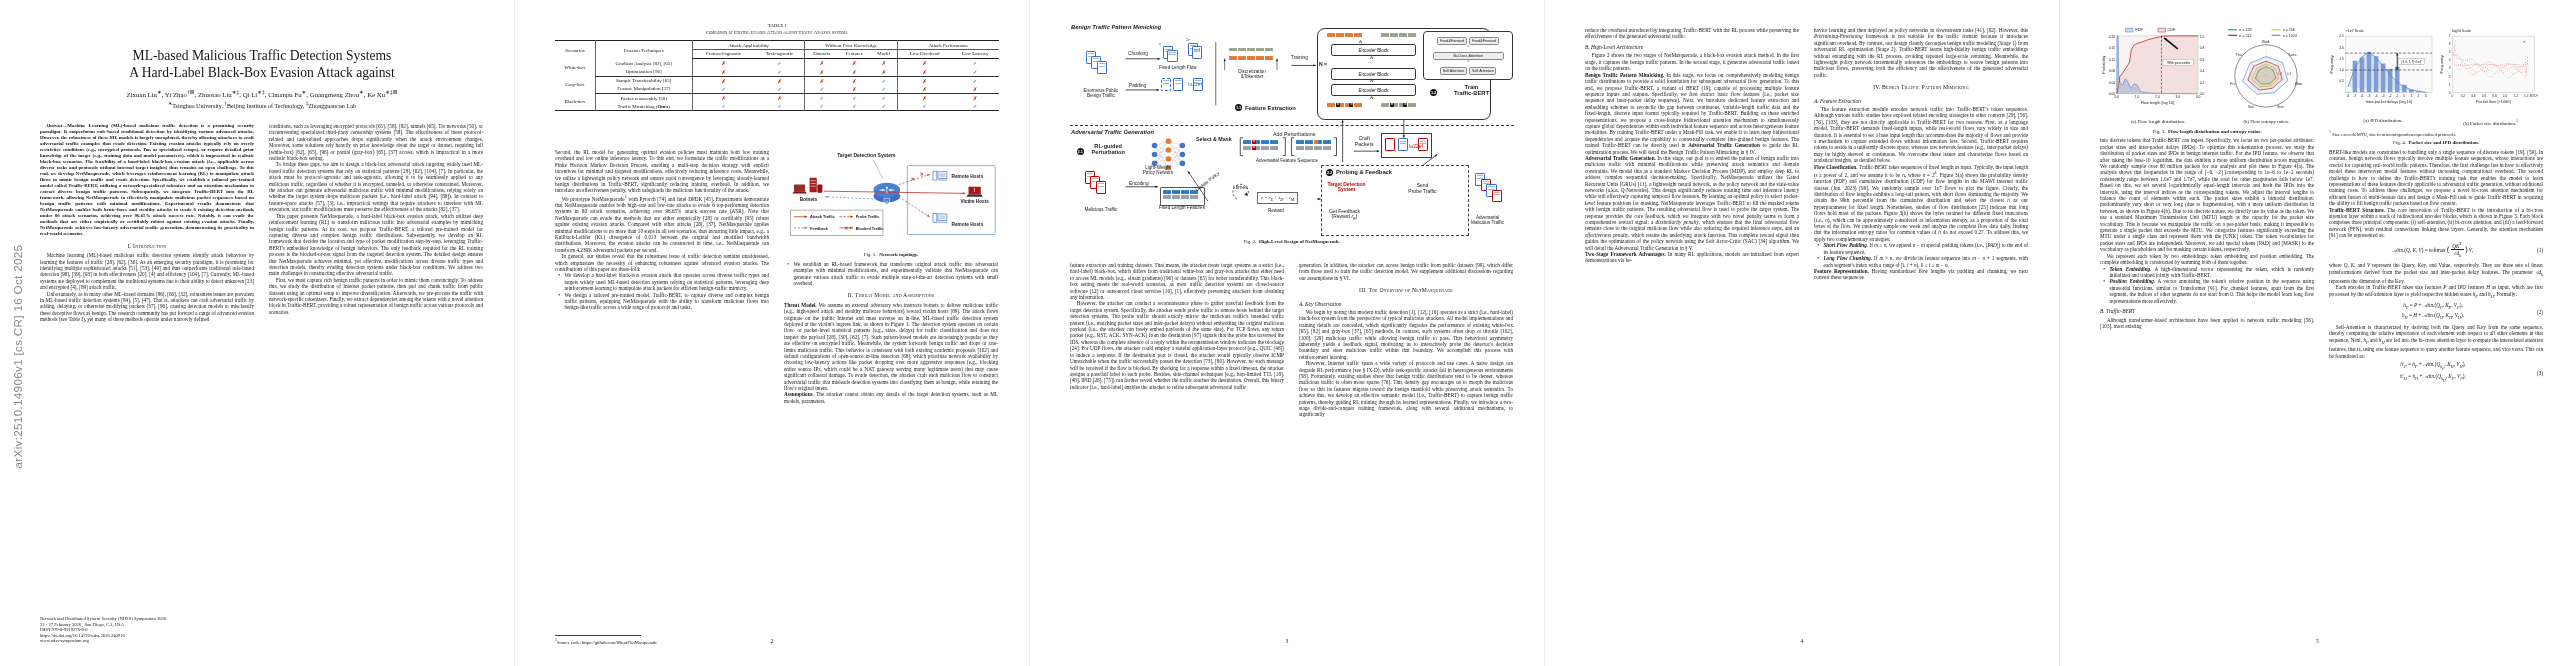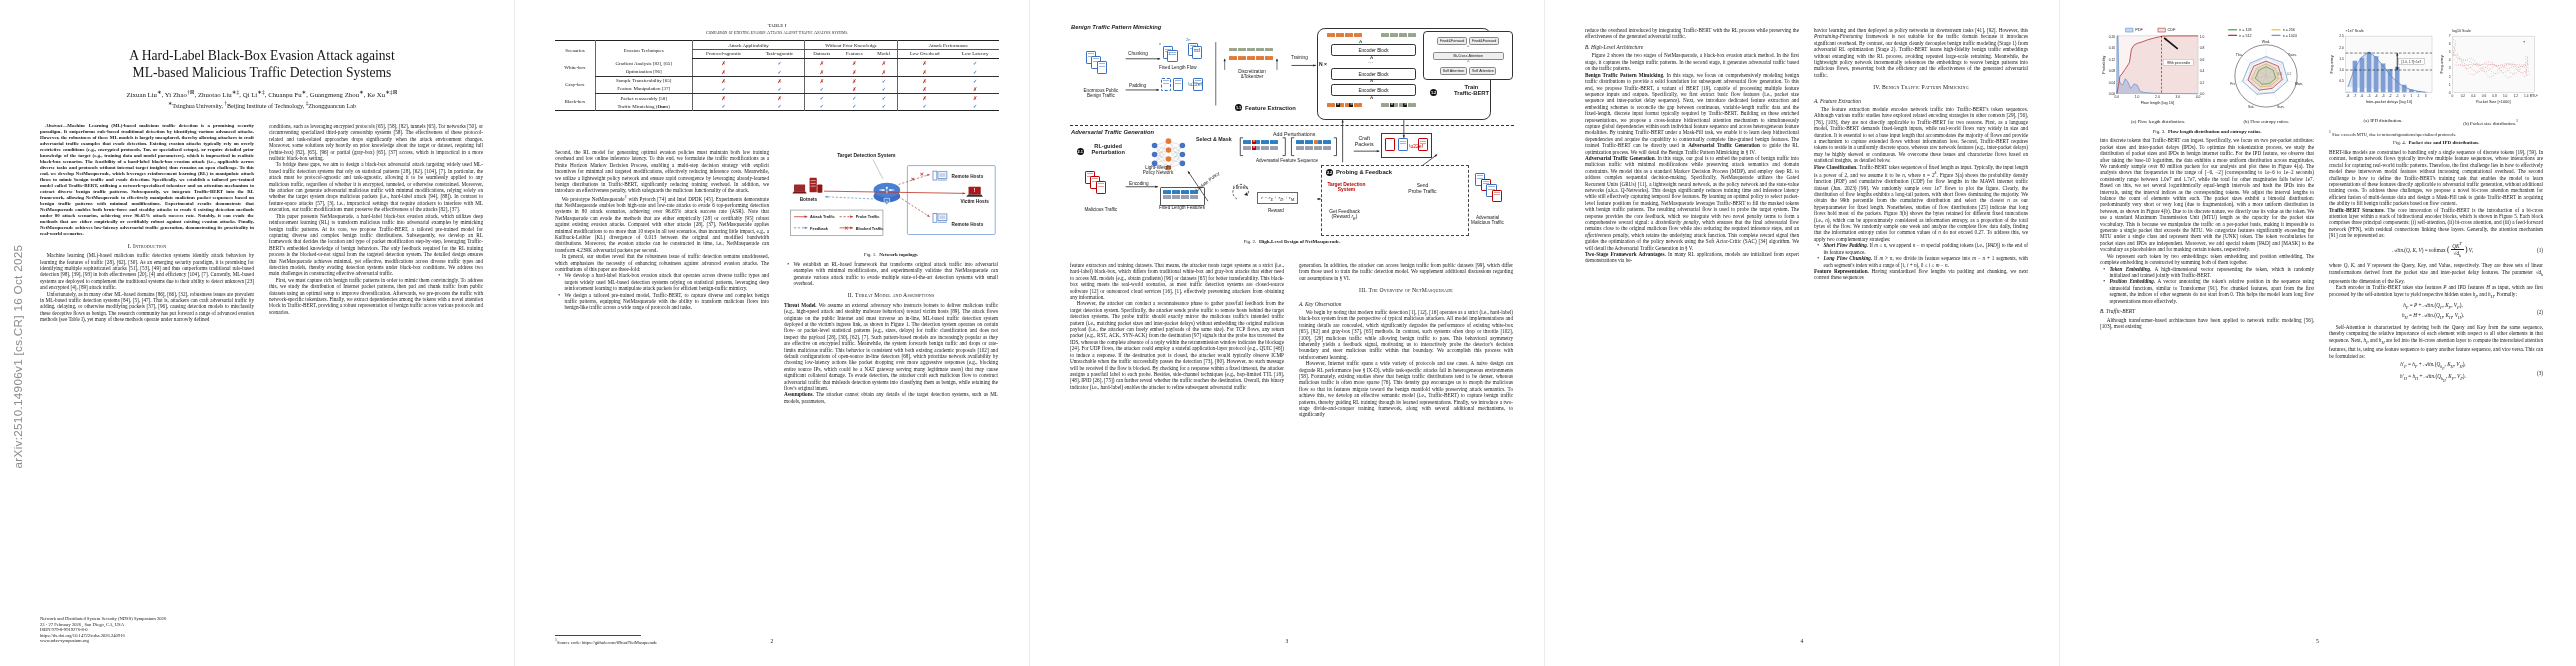--- a/index.html
+++ b/index.html
@@ -81,22 +81,22 @@
 svg text{font-family:"Liberation Sans",sans-serif;}
 </style>
 </head>
 <body>
 
 <div id="board">
 
   <div class="sheet">
     <div class="arxiv">arXiv:2510.14906v1  [cs.CR]  16 Oct 2025</div>
     <div class="content" style="top:47px;">
+      <p class="title">ML-based Malicious Traffic Detection Systems</p>
       <p class="title">A Hard-Label Black-Box Evasion Attack against</p>
-      <p class="title">ML-based Malicious Traffic Detection Systems</p>
       <p class="authors">Zixuan Liu<sup>∗</sup>, Yi Zhao<sup>†⊠</sup>, Zhuotao Liu<sup>∗‡</sup>, Qi Li<sup>∗‡</sup>, Chuanpu Fu<sup>∗</sup>, Guangmeng Zhou<sup>∗</sup>, Ke Xu<sup>∗‡⊠</sup></p>
       <p class="affil"><sup>∗</sup>Tsinghua University, <sup>†</sup>Beijing Institute of Technology, <sup>‡</sup>Zhongguancun Lab</p>
     </div>
     <div class="content twocol" style="top:123px;height:521px;">
       <div class="col colfix">
         <p class="abst"><i>Abstract</i>—Machine Learning (ML)-based malicious traffic detection is a promising security paradigm. It outperforms rule-based traditional detection by identifying various advanced attacks. However, the robustness of these ML models is largely unexplored, thereby allowing attackers to craft adversarial traffic examples that evade detection. Existing evasion attacks typically rely on overly restrictive conditions (e.g., encrypted protocols, Tor, or specialized setups), or require detailed prior knowledge of the target (e.g., training data and model parameters), which is impractical in realistic black-box scenarios. The feasibility of a hard-label black-box evasion attack (i.e., applicable across diverse tasks and protocols without internal target insights) thus remains an open challenge. To this end, we develop NetMasquerade, which leverages reinforcement learning (RL) to manipulate attack flows to mimic benign traffic and evade detection. Specifically, we establish a tailored pre-trained model called Traffic-BERT, utilizing a network-specialized tokenizer and an attention mechanism to extract diverse benign traffic patterns. Subsequently, we integrate Traffic-BERT into the RL framework, allowing NetMasquerade to effectively manipulate malicious packet sequences based on benign traffic patterns with minimal modifications. Experimental results demonstrate that NetMasquerade enables both brute-force and stealthy attacks to evade 6 existing detection methods under 80 attack scenarios, achieving over 96.65% attack success rate. Notably, it can evade the methods that are either empirically or certifiably robust against existing evasion attacks. Finally, NetMasquerade achieves low-latency adversarial traffic generation, demonstrating its practicality in real-world scenarios.</p>
         <p class="sec">I. Introduction</p>
         <p>Machine learning (ML)-based malicious traffic detection systems identify attack behaviors by learning the features of traffic [28], [62], [30]. As an emerging security paradigm, it is promising for identifying multiple sophisticated attacks [51], [53], [49] and thus outperforms traditional rule-based detection [98], [39], [93] in both effectiveness [20], [4] and efficiency [104], [7]. Currently, ML-based systems are deployed to complement the traditional systems due to their ability to detect unknown [23] and encrypted [4], [89] attack traffic.</p>
         <p>Unfortunately, as in many other ML-based domains [86], [66], [32], robustness issues are prevalent in ML-based traffic detection systems [84], [5], [47]. That is, attackers can craft adversarial traffic by adding, delaying, or otherwise modifying packets [37], [96], causing detection models to misclassify these deceptive flows as benign. The research community has put forward a range of advanced evasion methods (see Table I), yet many of these methods operate under narrowly defined</p>
         <div class="spacer"></div>

